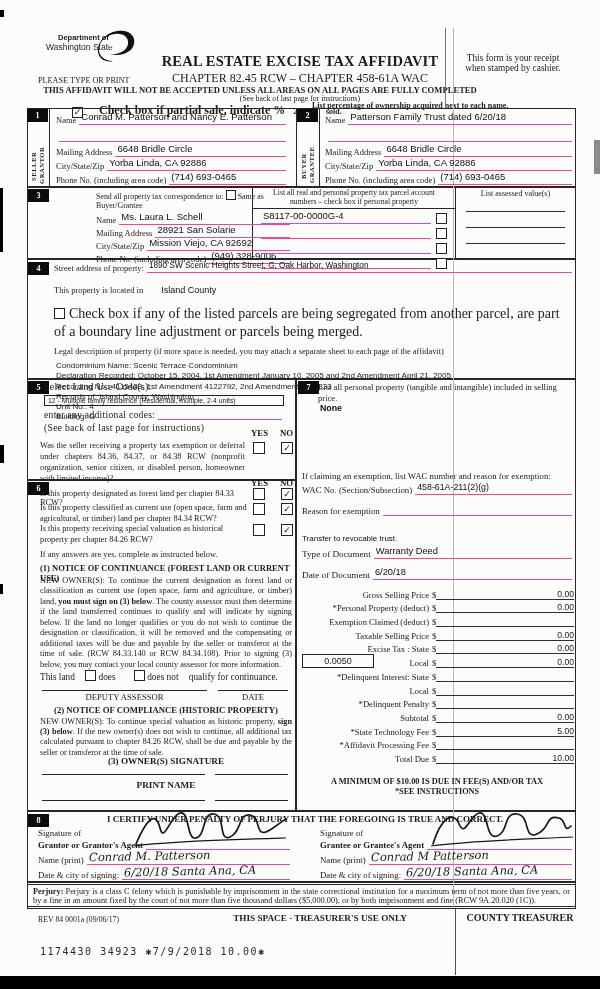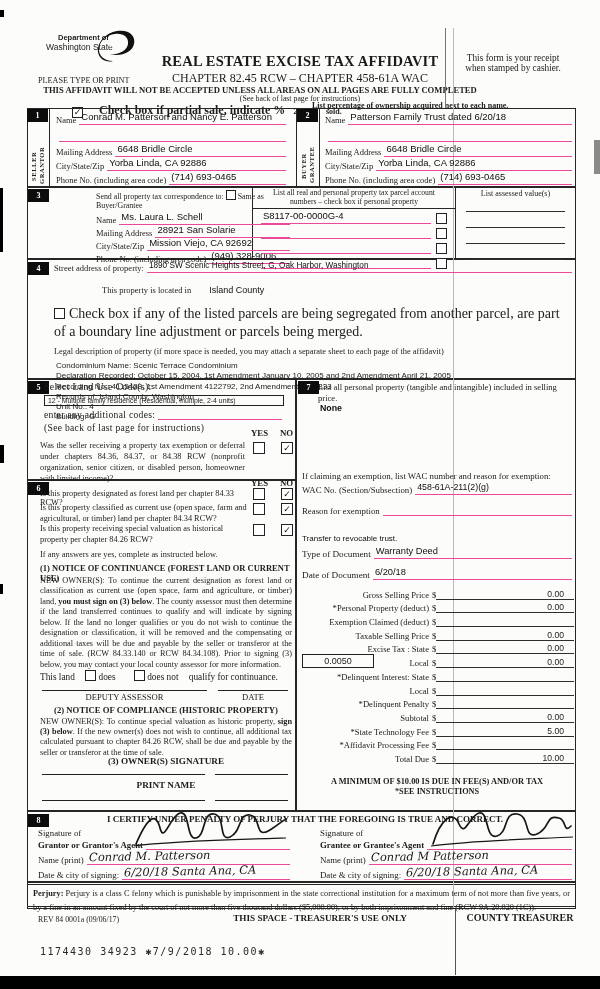--- a/index.html
+++ b/index.html
@@ -20,21 +20,21 @@
   .frow{display:flex;align-items:flex-end;}
   .fl{flex:1;border-bottom:1px solid #ec4899;margin-left:3px;padding:0 2px 0 2px;white-space:nowrap;}
   .hline{position:absolute;background:#262626;}
   .vline{position:absolute;background:#262626;}
   .rot{position:absolute;transform:rotate(-90deg);transform-origin:left top;white-space:nowrap;
        font:bold 6.5px "Liberation Serif",serif;letter-spacing:.6px;}
   .just{text-align:justify;}
   .fee-row{display:flex;align-items:flex-end;height:13.7px;}
   .fee-lbl{width:127px;text-align:right;font-size:8.6px;flex:0 0 auto;}
   .fee-d{flex:0 0 auto;font-size:8.6px;margin-left:3px;}
-  .fee-line{flex:1;border-bottom:1px solid #2e2e2e;text-align:right;padding-right:10px;
+  .fee-line{flex:1;border-bottom:1px solid #2e2e2e;text-align:right;padding-right:0;
             font-family:"Liberation Sans",sans-serif;font-size:8.6px;}
   .rate-box{display:inline-block;border:1.2px solid #222;width:70px;text-align:center;
             font-family:"Liberation Sans",sans-serif;font-size:9px;padding:1px 0;}
   .artifact{position:absolute;background:#000;}
 </style>
 </head>
 <body>
 
 <div id="page">
 
@@ -184,21 +184,21 @@
     <div style="border-bottom:1px solid #2e2e2e;height:15px;margin:0 10px;"></div>
     <div style="border-bottom:1px solid #2e2e2e;height:15px;margin:0 10px;"></div>
   </div>
 
   <div class="numbox abs" style="left:28px;top:262px;">4</div>
   <div class="abs" style="left:54px;top:261px;width:518px;">
     <div class="frow" style="height:12px;">
       <span class="lbl">Street address of property:</span>
       <span class="fl"><span class="vs">1890 SW Scenic Heights Street, G, Oak Harbor, Washington</span></span>
     </div>
-    <div style="margin-top:6px;margin-left:48px;">
+    <div style="margin-top:6px;">
       <span class="lbl">This property is located in</span>
       <span class="vs" style="margin-left:14px;font-size:9px;">Island County</span>
     </div>
     <div style="margin-top:7px;">
       <span class="cb"></span>
       <span class="lbl" style="font-size:14px;">Check box if any of the listed parcels are being segregated from another parcel, are part of a boundary line adjustment or parcels being merged.</span>
     </div>
     <div class="lbl" style="margin-top:7px;font-size:8.4px;">Legal description of property (if more space is needed, you may attach a separate sheet to each page of the affidavit)</div>
     <div style="margin-top:5px;margin-left:2px;font-family:'Liberation Sans',sans-serif;font-size:8px;line-height:10.3px;">
       <div>Condominium Name:  Scenic Terrace Condominium</div>
@@ -401,21 +401,21 @@
     <div class="frow" style="height:15px;">
       <span class="lbl" style="font-size:8.8px;">Date &amp; city of signing:</span>
       <span class="fl"><span class="hand">6/20/18    Santa Ana, CA</span></span>
     </div>
   </div>
   <svg class="abs" style="left:425px;top:806px;" width="150" height="44" viewBox="0 0 150 44">
     <path d="M8,38 C16,12 28,4 34,18 C40,32 44,10 54,7 C64,4 60,34 72,30 C84,26 78,6 92,8 C106,10 98,34 112,28 C126,22 120,8 134,12 C142,14 138,28 146,20" fill="none" stroke="#161616" stroke-width="1.7" stroke-linecap="round"></path>
     <path d="M6,40 C50,34 110,33 148,31" fill="none" stroke="#161616" stroke-width="1.2"></path>
   </svg>
 
-  <div class="abs lbl just" style="left:33px;top:887px;width:537px;font-size:8.3px;line-height:14px;">
+  <div class="abs lbl just" style="left:33px;top:887px;width:537px;font-size:8.3px;line-height:9px;">
     <b>Perjury:</b><span> Perjury is a class C felony which is punishable by imprisonment in the state correctional institution for a maximum term of not more than five years, or by a fine in an amount fixed by the court of not more than five thousand dollars ($5,000.00), or by both imprisonment and fine (RCW 9A.20.020 (1C)).</span>
   </div>
 
   <div class="abs lbl" style="left:38px;top:915px;font-size:7.8px;">REV 84 0001a (09/06/17)</div>
   <div class="abs lbl lblb" style="left:200px;top:913px;width:240px;text-align:center;font-size:9.2px;">THIS SPACE - TREASURER'S USE ONLY</div>
   <div class="abs lbl lblb" style="left:465px;top:912px;width:110px;text-align:center;font-size:10px;">COUNTY TREASURER</div>
   <div class="vline" style="left:455px;top:909px;width:1px;height:66px;background:#555;"></div>
   <div class="abs" style="left:40px;top:946px;font-family:'DejaVu Sans Mono',monospace;font-size:10px;letter-spacing:1.5px;color:#2a2a2a;">1174430 34923 ✱7/9/2018 10.00✱</div>
 
   <div class="artifact" style="left:0;top:976px;width:600px;height:13px;"></div>

